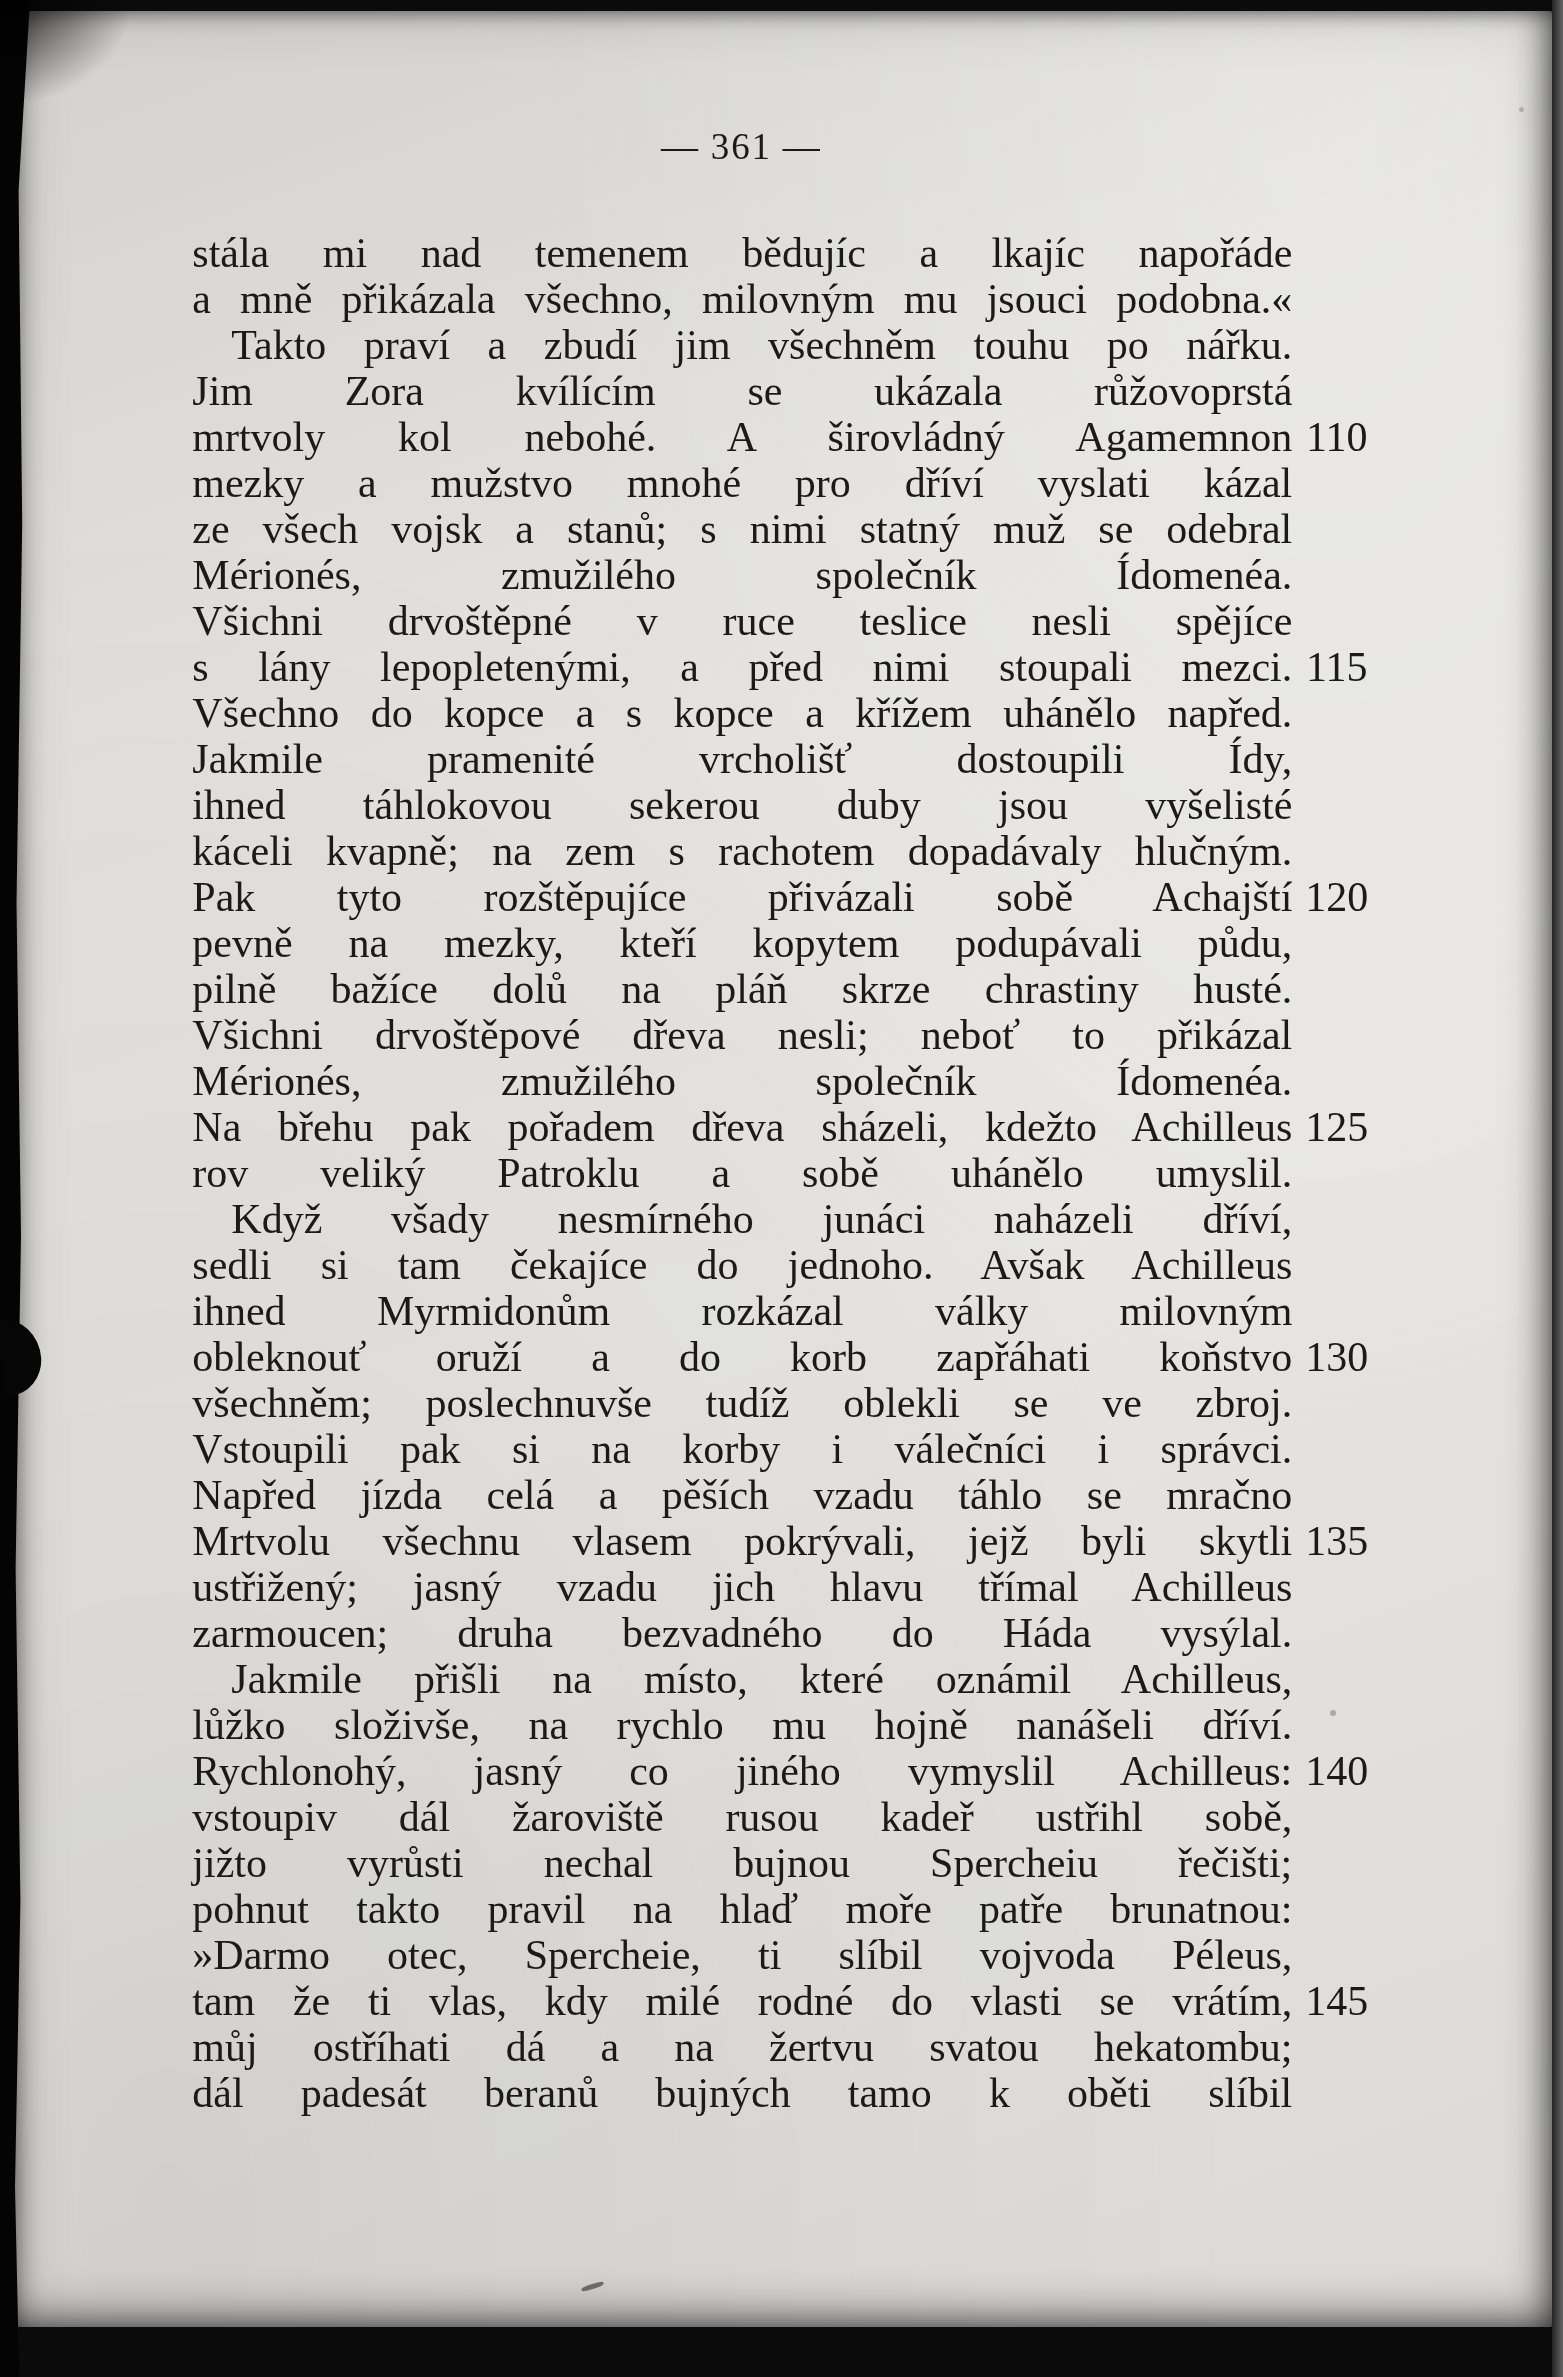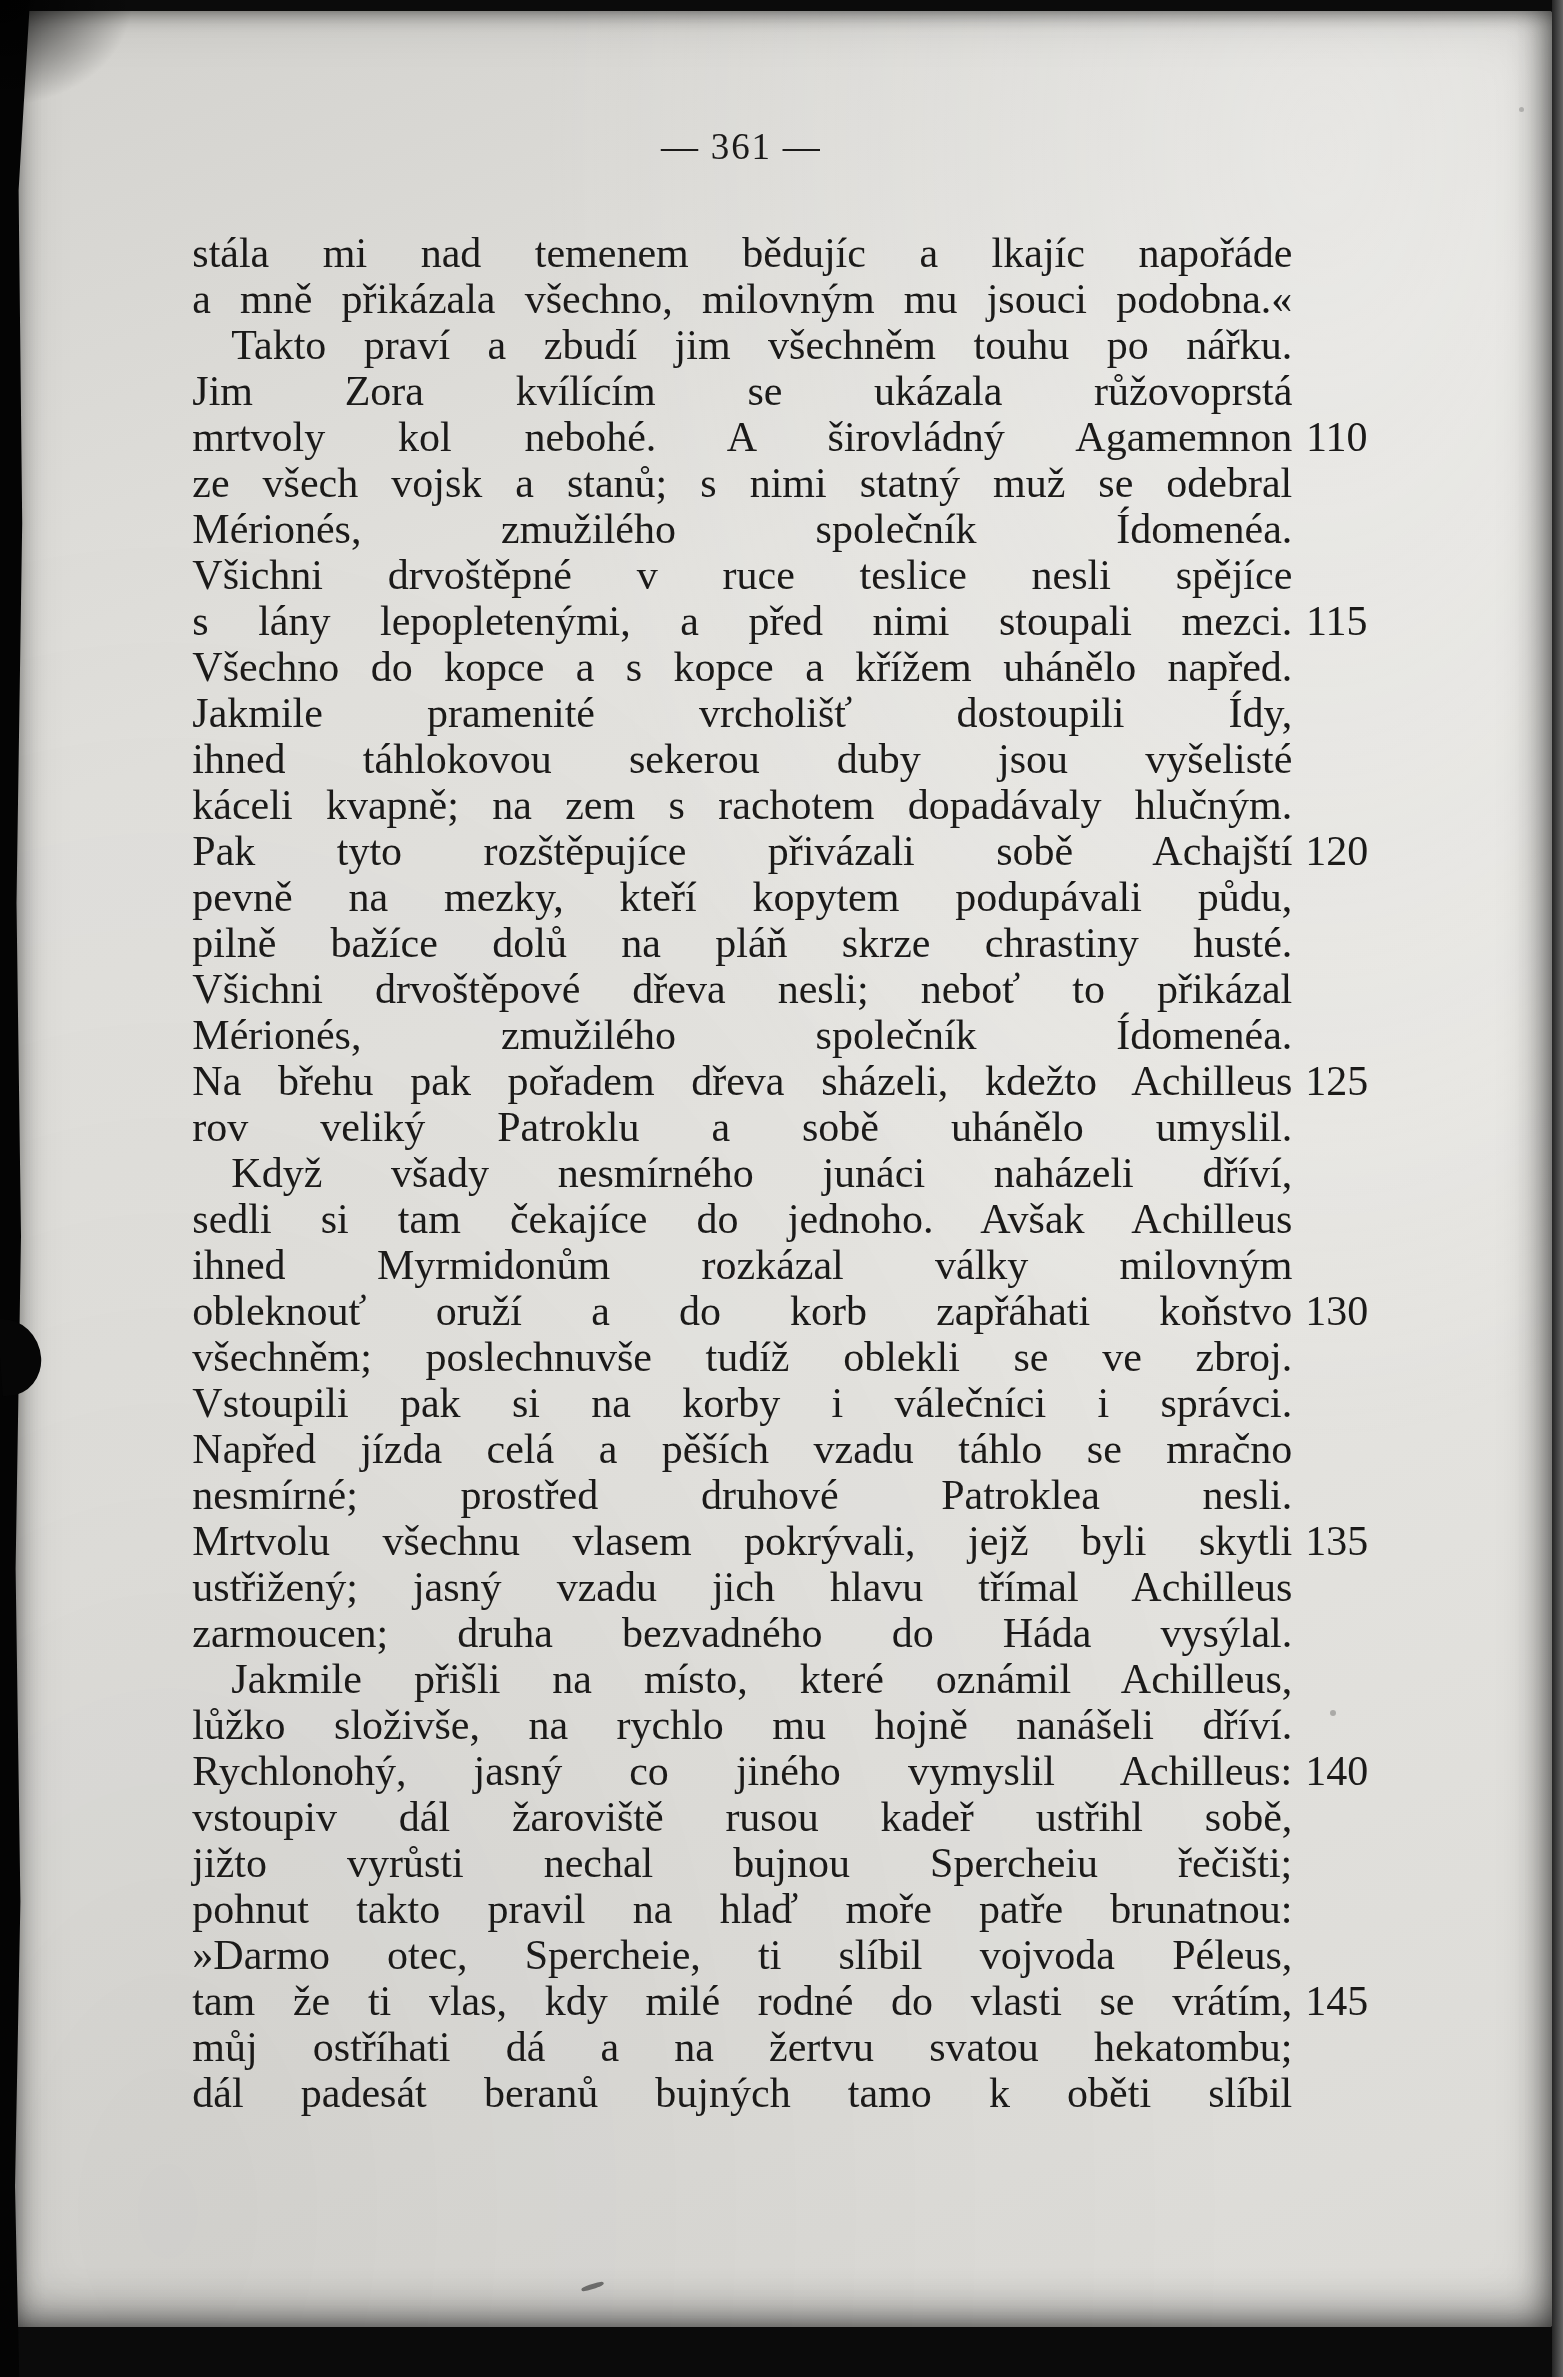--- a/index.html
+++ b/index.html
@@ -117,20 +117,24 @@
   </div>
         <div class="line">
     <span class="txt">Jim Zora kvílícím se ukázala růžovoprstá</span>
     <span class="num"></span>
   </div>
         <div class="line">
     <span class="txt">mrtvoly kol nebohé. A širovládný Agamemnon</span>
     <span class="num">110</span>
   </div>
         <div class="line">
+    <span class="txt">mezky a mužstvo mnohé pro dříví vyslati kázal</span>
+    <span class="num"></span>
+  </div>
+        <div class="line">
     <span class="txt">ze všech vojsk a stanů; s nimi statný muž se odebral</span>
     <span class="num"></span>
   </div>
         <div class="line">
     <span class="txt">Mérionés, zmužilého společník Ídomenéa.</span>
     <span class="num"></span>
   </div>
         <div class="line">
     <span class="txt">Všichni drvoštěpné v ruce teslice nesli spějíce</span>
     <span class="num"></span>
@@ -202,24 +206,20 @@
         <div class="line">
     <span class="txt">všechněm; poslechnuvše tudíž oblekli se ve zbroj.</span>
     <span class="num"></span>
   </div>
         <div class="line">
     <span class="txt">Vstoupili pak si na korby i válečníci i správci.</span>
     <span class="num"></span>
   </div>
         <div class="line">
     <span class="txt">Napřed jízda celá a pěších vzadu táhlo se mračno</span>
-    <span class="num"></span>
-  </div>
-        <div class="line">
-    <span class="txt">nesmírné; prostřed druhové Patroklea nesli.</span>
     <span class="num"></span>
   </div>
         <div class="line">
     <span class="txt">Mrtvolu všechnu vlasem pokrývali, jejž byli skytli</span>
     <span class="num">135</span>
   </div>
         <div class="line">
     <span class="txt">ustřižený; jasný vzadu jich hlavu třímal Achilleus</span>
     <span class="num"></span>
   </div>

